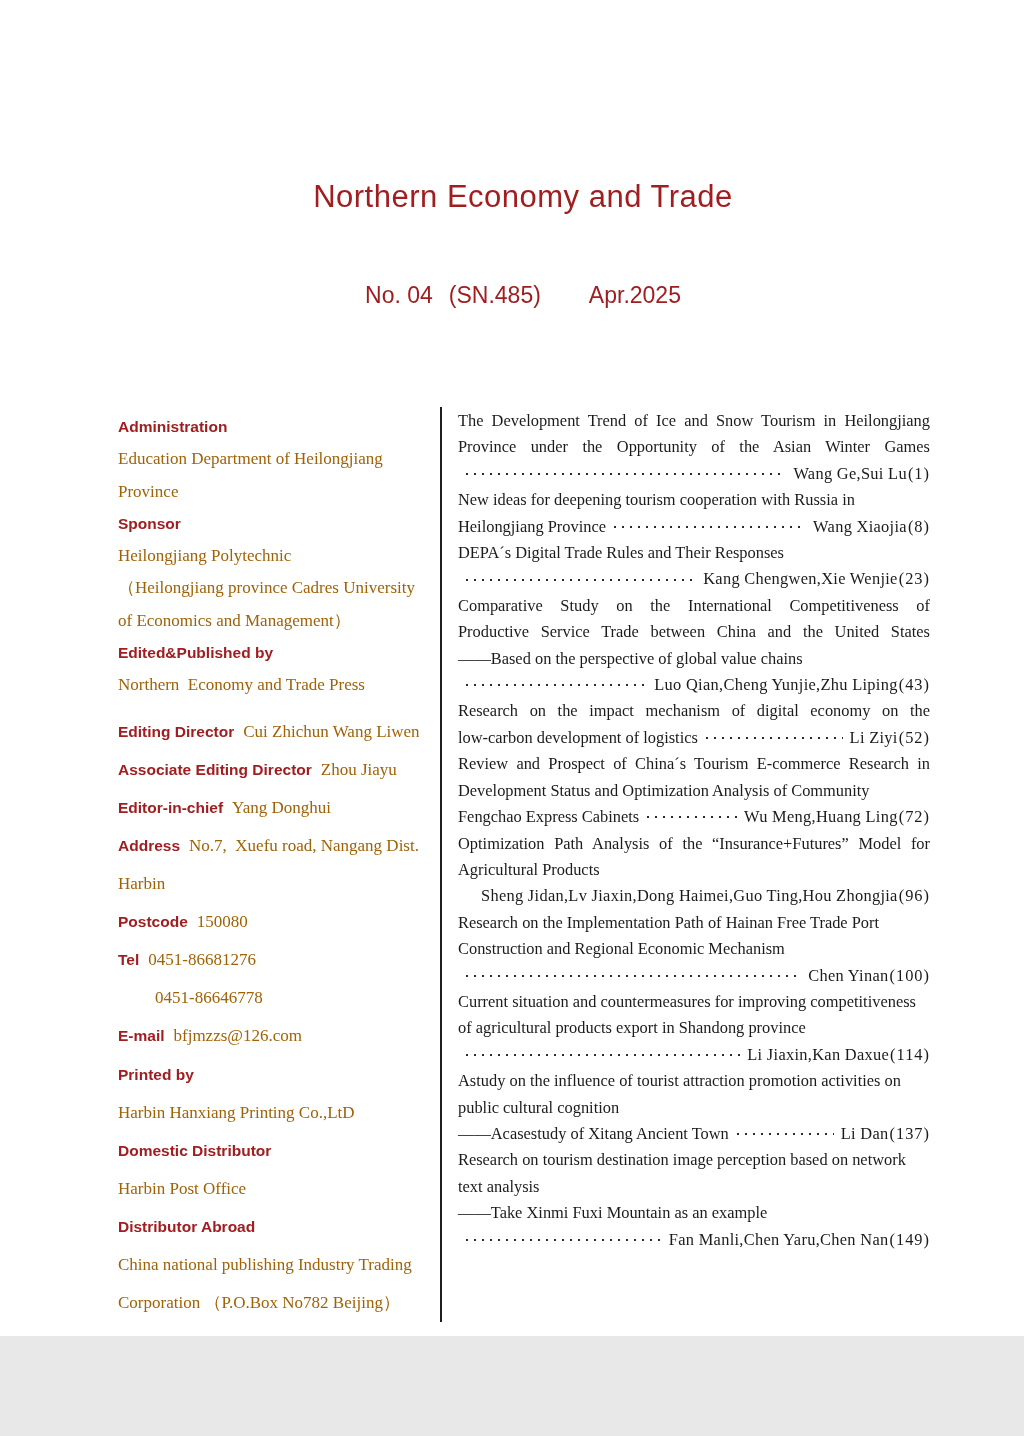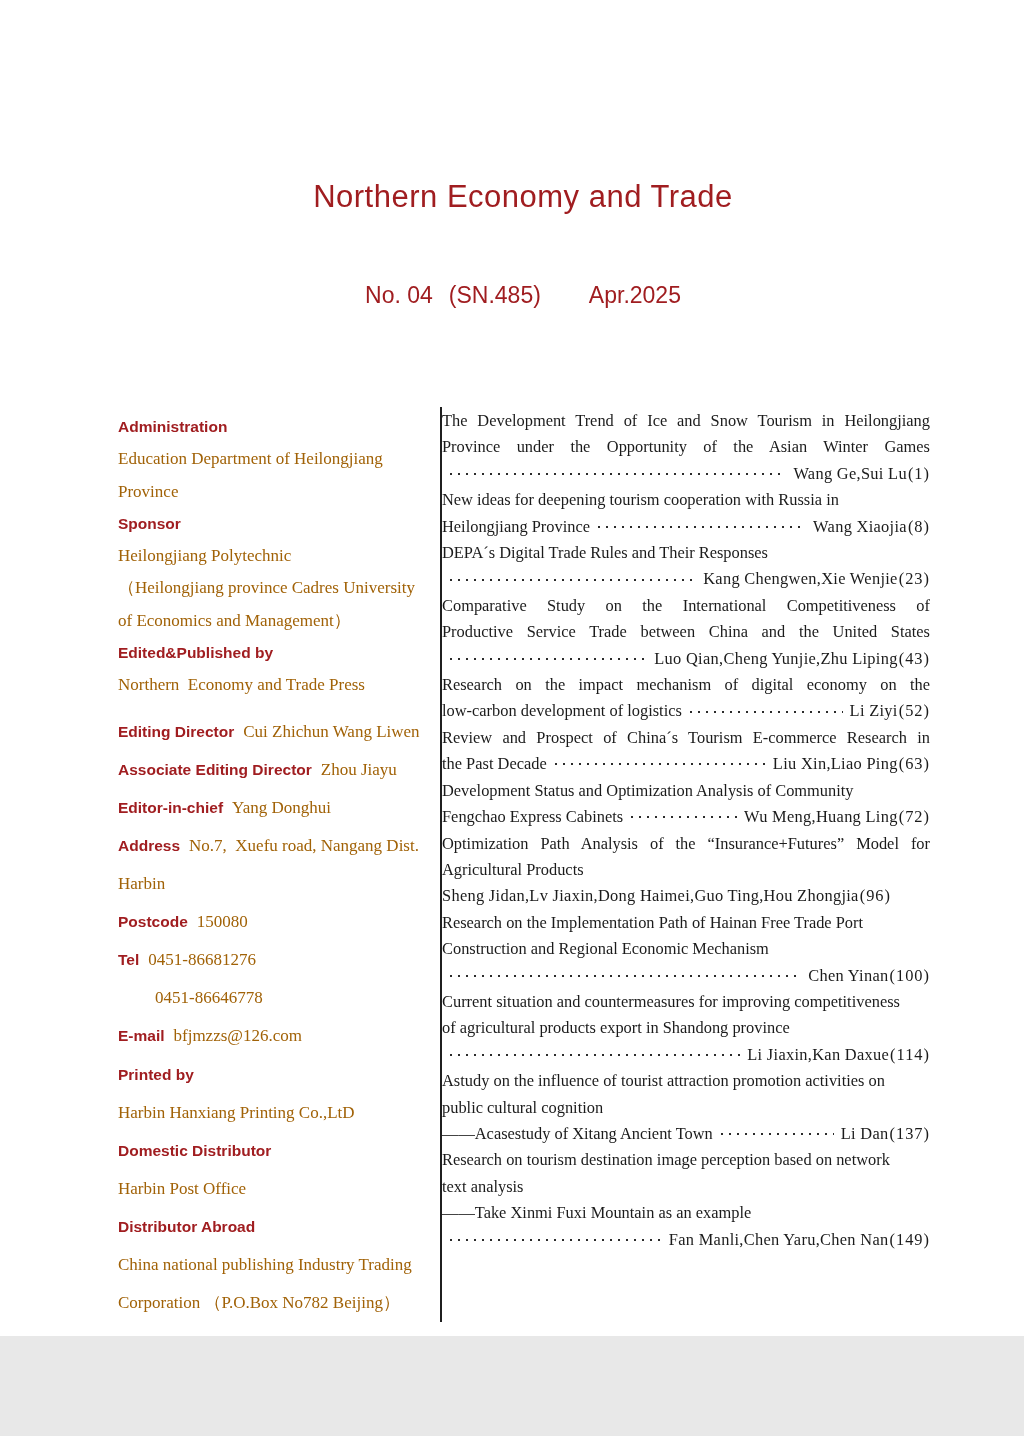--- a/index.html
+++ b/index.html
@@ -44,21 +44,21 @@
     align-items: stretch;
   }
   .masthead-col {
     width: 322px;
     flex: 0 0 auto;
     padding-top: 4px;
   }
   .toc-col {
     flex: 1 1 auto;
     border-left: 2px solid #1f1f1f;
-    padding-left: 0;
+    padding-left: 16px;
     padding-top: 1px;
     min-width: 0;
   }
 
   
   .m-line { white-space: nowrap; }
   .mast-top  .m-line { line-height: 32.3px; }
   .mast-main .m-line { line-height: 38.1px; }
   .mast-main { margin-top: 11px; }
   .m-label {
@@ -98,21 +98,21 @@
   .t-tail .leader {
     flex: 1 1 auto;
     min-width: 18px;
     align-self: stretch;
     margin: 0 7px 0 5px;
     background-image: radial-gradient(circle, #2b2b2b 1.2px, rgba(0,0,0,0) 1.5px);
     background-size: 8px 12px;
     background-position: 0 center;
     background-repeat: repeat-x;
   }
-  .t-tail.no-dots { justify-content: flex-start; }
+  .t-tail.no-dots { justify-content: flex-end; }
   .t-authors {
     white-space: nowrap;
     flex: 0 0 auto;
     letter-spacing: 0.3px;
   }
   .t-authors .pg { letter-spacing: 1px; padding-left: 1px; }
 </style>
 </head>
 <body>
 
@@ -177,40 +177,36 @@
         <div class="toc-entry">
           <div class="t-line">DEPA´s Digital Trade Rules and Their Responses</div>
           <div class="t-tail">
             <span class="leader"></span>
             <span class="t-authors">Kang Chengwen,Xie Wenjie<span class="pg">(23)</span></span>
           </div>
         </div>
         <div class="toc-entry">
           <div class="t-line stretch">Comparative Study on the International Competitiveness of</div>
           <div class="t-line stretch">Productive Service Trade between China and the United States</div>
+          <div class="t-line">——Based on the perspective of global value chains</div>
           <div class="t-tail">
             <span class="leader"></span>
             <span class="t-authors">Luo Qian,Cheng Yunjie,Zhu Liping<span class="pg">(43)</span></span>
           </div>
         </div>
         <div class="toc-entry">
           <div class="t-line stretch">Research on the impact mechanism of digital economy on the</div>
           <div class="t-tail">
             <span class="t-text">low-carbon development of logistics</span>
             <span class="leader"></span>
             <span class="t-authors">Li Ziyi<span class="pg">(52)</span></span>
           </div>
         </div>
         <div class="toc-entry">
           <div class="t-line stretch">Review and Prospect of China´s Tourism E-commerce Research in</div>
-          <div class="t-tail">
-            <span class="t-text">the Past Decade</span>
-            <span class="leader"></span>
-            <span class="t-authors">Liu Xin,Liao Ping<span class="pg">(63)</span></span>
-          </div>
         </div>
         <div class="toc-entry">
           <div class="t-line">Development Status and Optimization Analysis of Community</div>
           <div class="t-tail">
             <span class="t-text">Fengchao Express Cabinets</span>
             <span class="leader"></span>
             <span class="t-authors">Wu Meng,Huang Ling<span class="pg">(72)</span></span>
           </div>
         </div>
         <div class="toc-entry">

